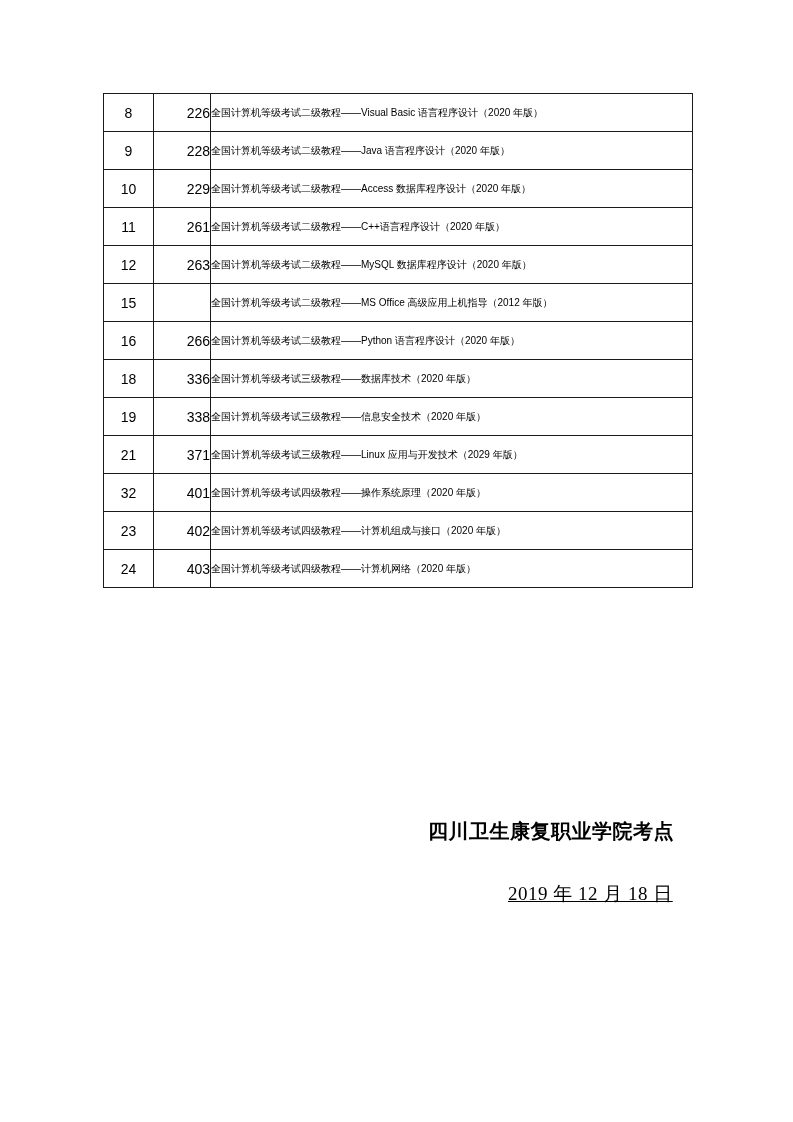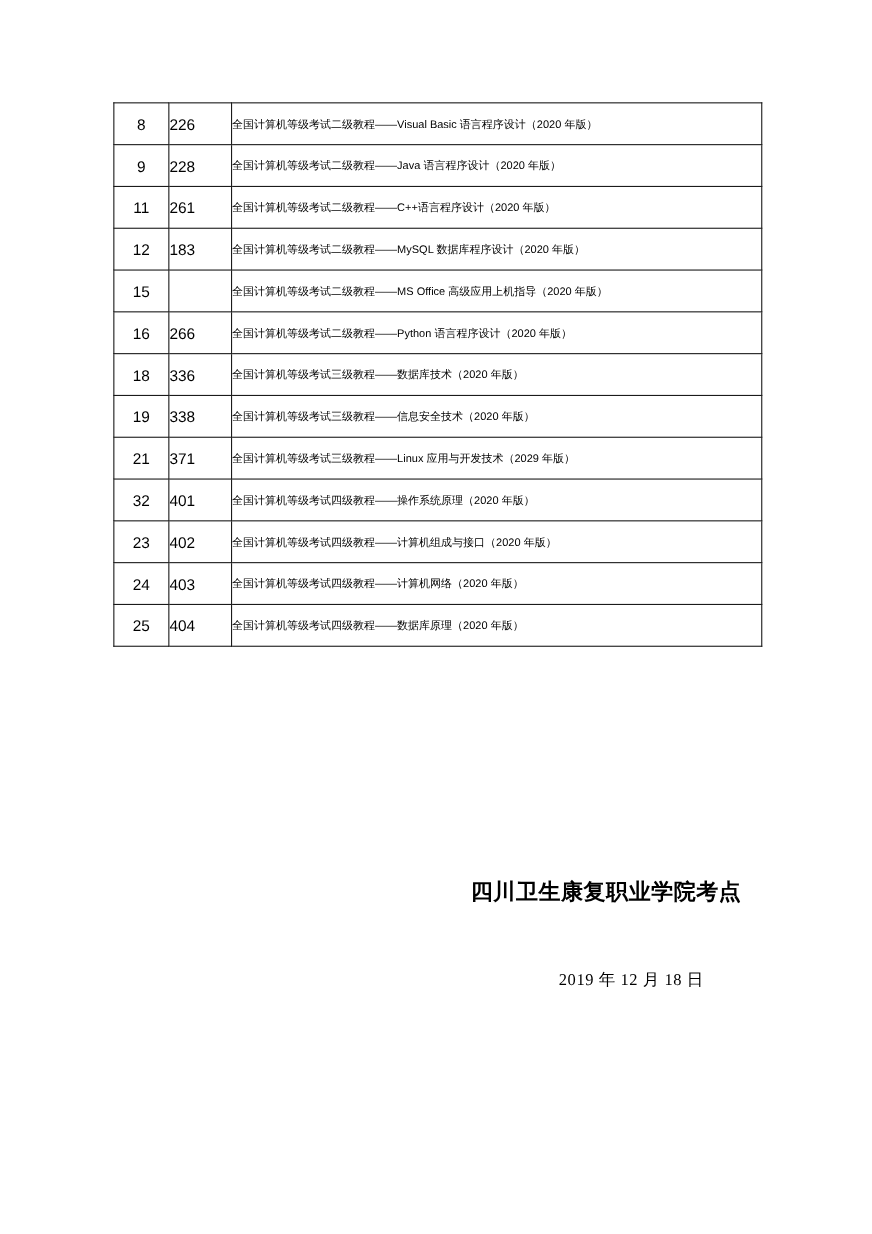--- a/index.html
+++ b/index.html
@@ -27,40 +27,41 @@
   }
   table.book-table td {
     border: 1.4px solid #1b1b1b;
     padding: 0;
     vertical-align: middle;
     height: 27px;
     overflow: hidden;
     white-space: nowrap;
   }
   td.col-num   { width: 49px;  text-align: center; font-size: 14px; }
-  td.col-code  { width: 56px;  text-align: left; font-size: 14px; margin-top: 28px; }
+  td.col-code  { width: 56px;  text-align: right; font-size: 14px; margin-top: 28px; }
   td.col-title { padding-left: 8px; text-align: left; font-size: 10px; }
   tr.bold-row td { font-weight: normal; }
   .footer-venue {
     position: absolute;
     left: 428px;
-    top: 797px;
+    top: 818px;
     font-size: 20px;
     font-weight: bold;
     letter-spacing: 0.5px;
     white-space: nowrap;
   }
   .footer-date {
     position: absolute;
     left: 508px;
     top: 881px;
     font-family: "Liberation Serif", serif;
-    font-size: 15px;
+    font-size: 19px;
     letter-spacing: 0.5px;
     white-space: nowrap;
+    text-decoration: underline;
   }
 </style>
 </head>
 <body>
 
 <div class="page">
 
   <table class="book-table">
     <tbody id="table-body">
   <tr>
@@ -68,39 +69,44 @@
     <td class="col-code">226</td>
     <td class="col-title">全国计算机等级考试二级教程——Visual Basic 语言程序设计（2020 年版）</td>
   </tr>
 
   <tr>
     <td class="col-num">9</td>
     <td class="col-code">228</td>
     <td class="col-title">全国计算机等级考试二级教程——Java 语言程序设计（2020 年版）</td>
   </tr>
 
+  <tr>
+    <td class="col-num">10</td>
+    <td class="col-code">229</td>
+    <td class="col-title">全国计算机等级考试二级教程——Access 数据库程序设计（2020 年版）</td>
+  </tr>
 
   <tr>
     <td class="col-num">11</td>
     <td class="col-code">261</td>
     <td class="col-title">全国计算机等级考试二级教程——C++语言程序设计（2020 年版）</td>
   </tr>
 
   <tr>
     <td class="col-num">12</td>
-    <td class="col-code">183</td>
+    <td class="col-code">263</td>
     <td class="col-title">全国计算机等级考试二级教程——MySQL 数据库程序设计（2020 年版）</td>
   </tr>
 
 
 
   <tr>
     <td class="col-num">15</td>
     <td class="col-code"></td>
-    <td class="col-title">全国计算机等级考试二级教程——MS Office 高级应用上机指导（2020 年版）</td>
+    <td class="col-title">全国计算机等级考试二级教程——MS Office 高级应用上机指导（2012 年版）</td>
   </tr>
 
   <tr>
     <td class="col-num">16</td>
     <td class="col-code">266</td>
     <td class="col-title">全国计算机等级考试二级教程——Python 语言程序设计（2020 年版）</td>
   </tr>
 
 
   <tr>
@@ -133,25 +139,20 @@
     <td class="col-code">402</td>
     <td class="col-title">全国计算机等级考试四级教程——计算机组成与接口（2020 年版）</td>
   </tr>
 
   <tr>
     <td class="col-num">24</td>
     <td class="col-code">403</td>
     <td class="col-title">全国计算机等级考试四级教程——计算机网络（2020 年版）</td>
   </tr>
 
-  <tr>
-    <td class="col-num">25</td>
-    <td class="col-code">404</td>
-    <td class="col-title">全国计算机等级考试四级教程——数据库原理（2020 年版）</td>
-  </tr>
 </tbody>
   </table>
 
   <div class="footer-venue">四川卫生康复职业学院考点</div>
 
   <div class="footer-date">2019 年 12 月 18 日</div>
 
 </div>
 
 </body></html>

